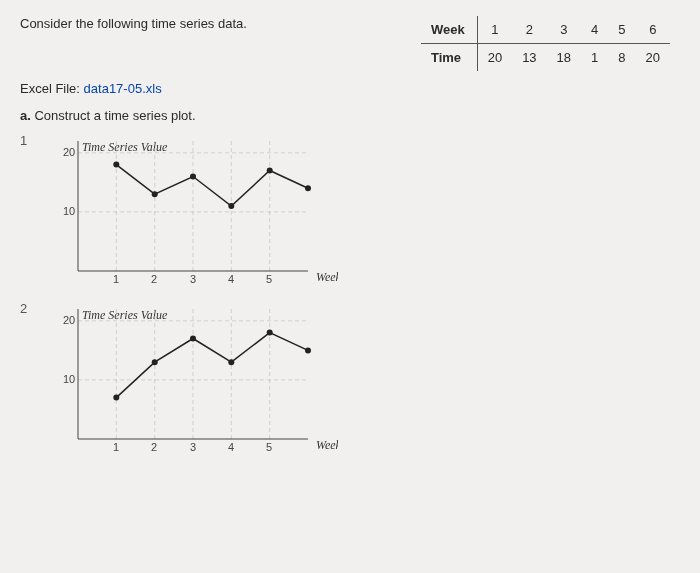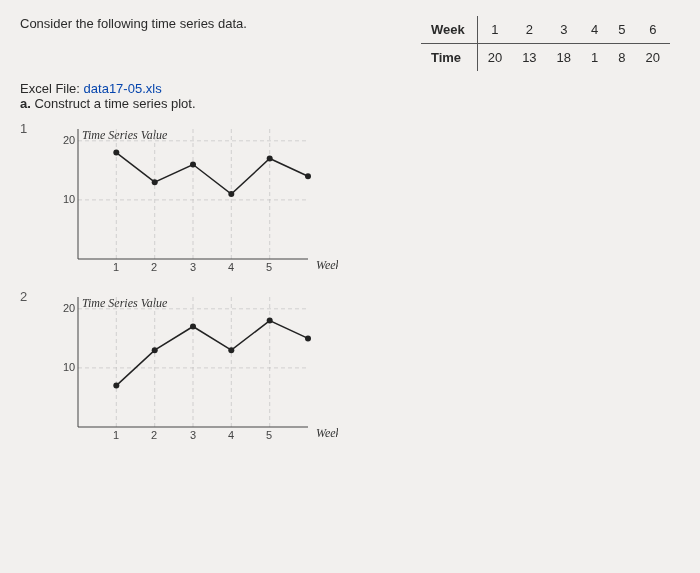--- a/index.html
+++ b/index.html
@@ -44,20 +44,21 @@
     border-bottom: 1px solid #555;
   }
   .file-line {
     margin-top: 10px;
     font-size: 13px;
   }
   .file-link {
     color: #0645ad;
   }
   .q-line {
+    margin-top: 12px;
   }
   .bold { font-weight: bold; }
   .chart-block {
     display: flex;
     align-items: flex-start;
     margin-top: 8px;
   }
   .chart-index {
     width: 18px;
     font-size: 13px;

